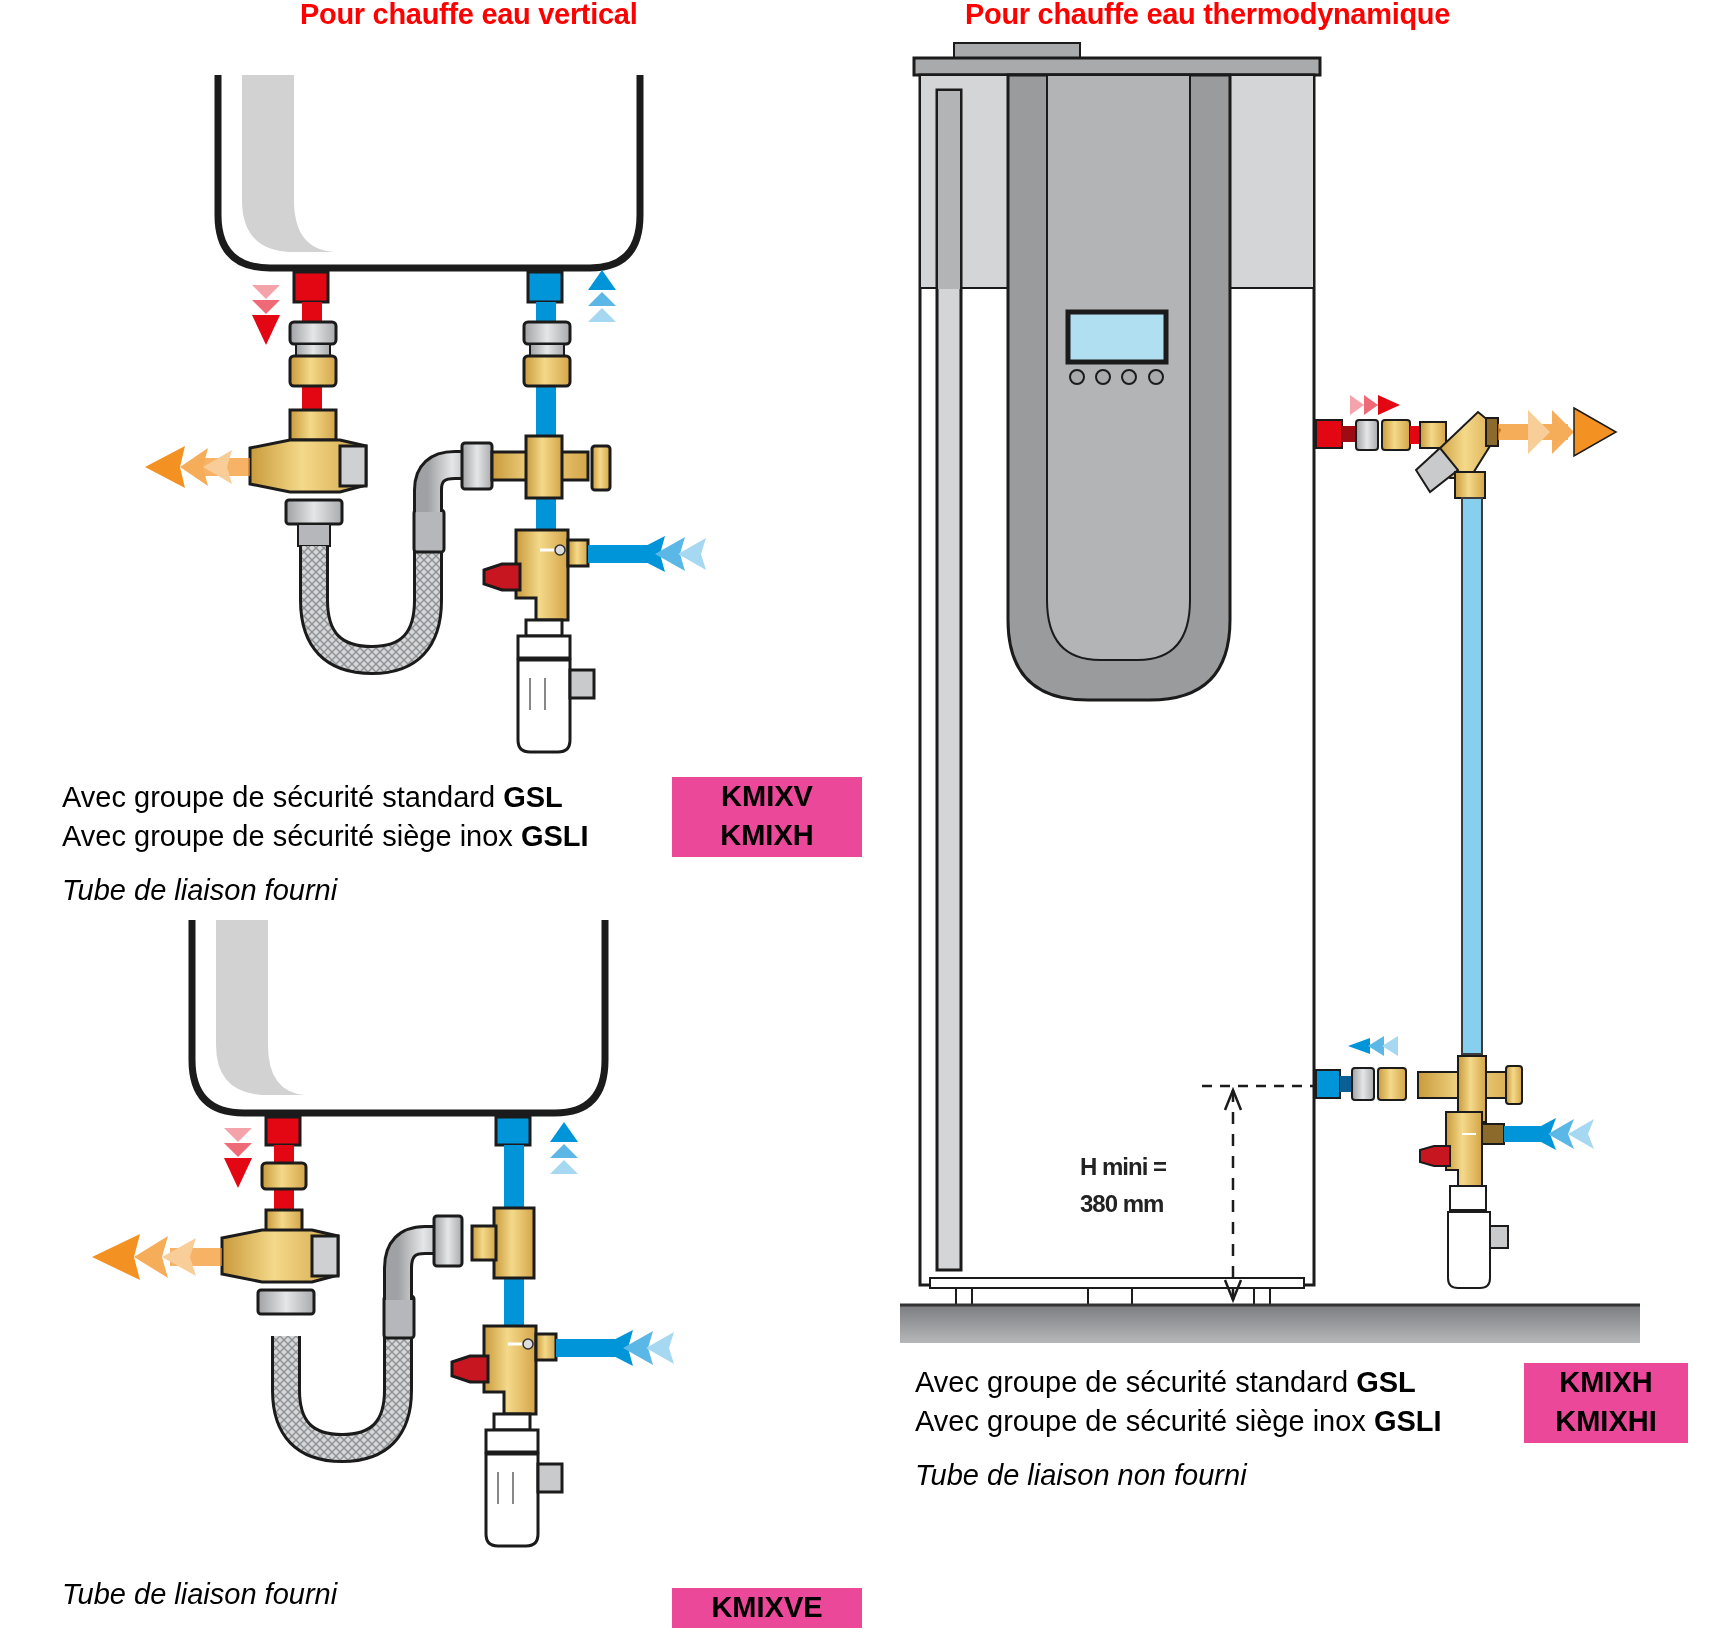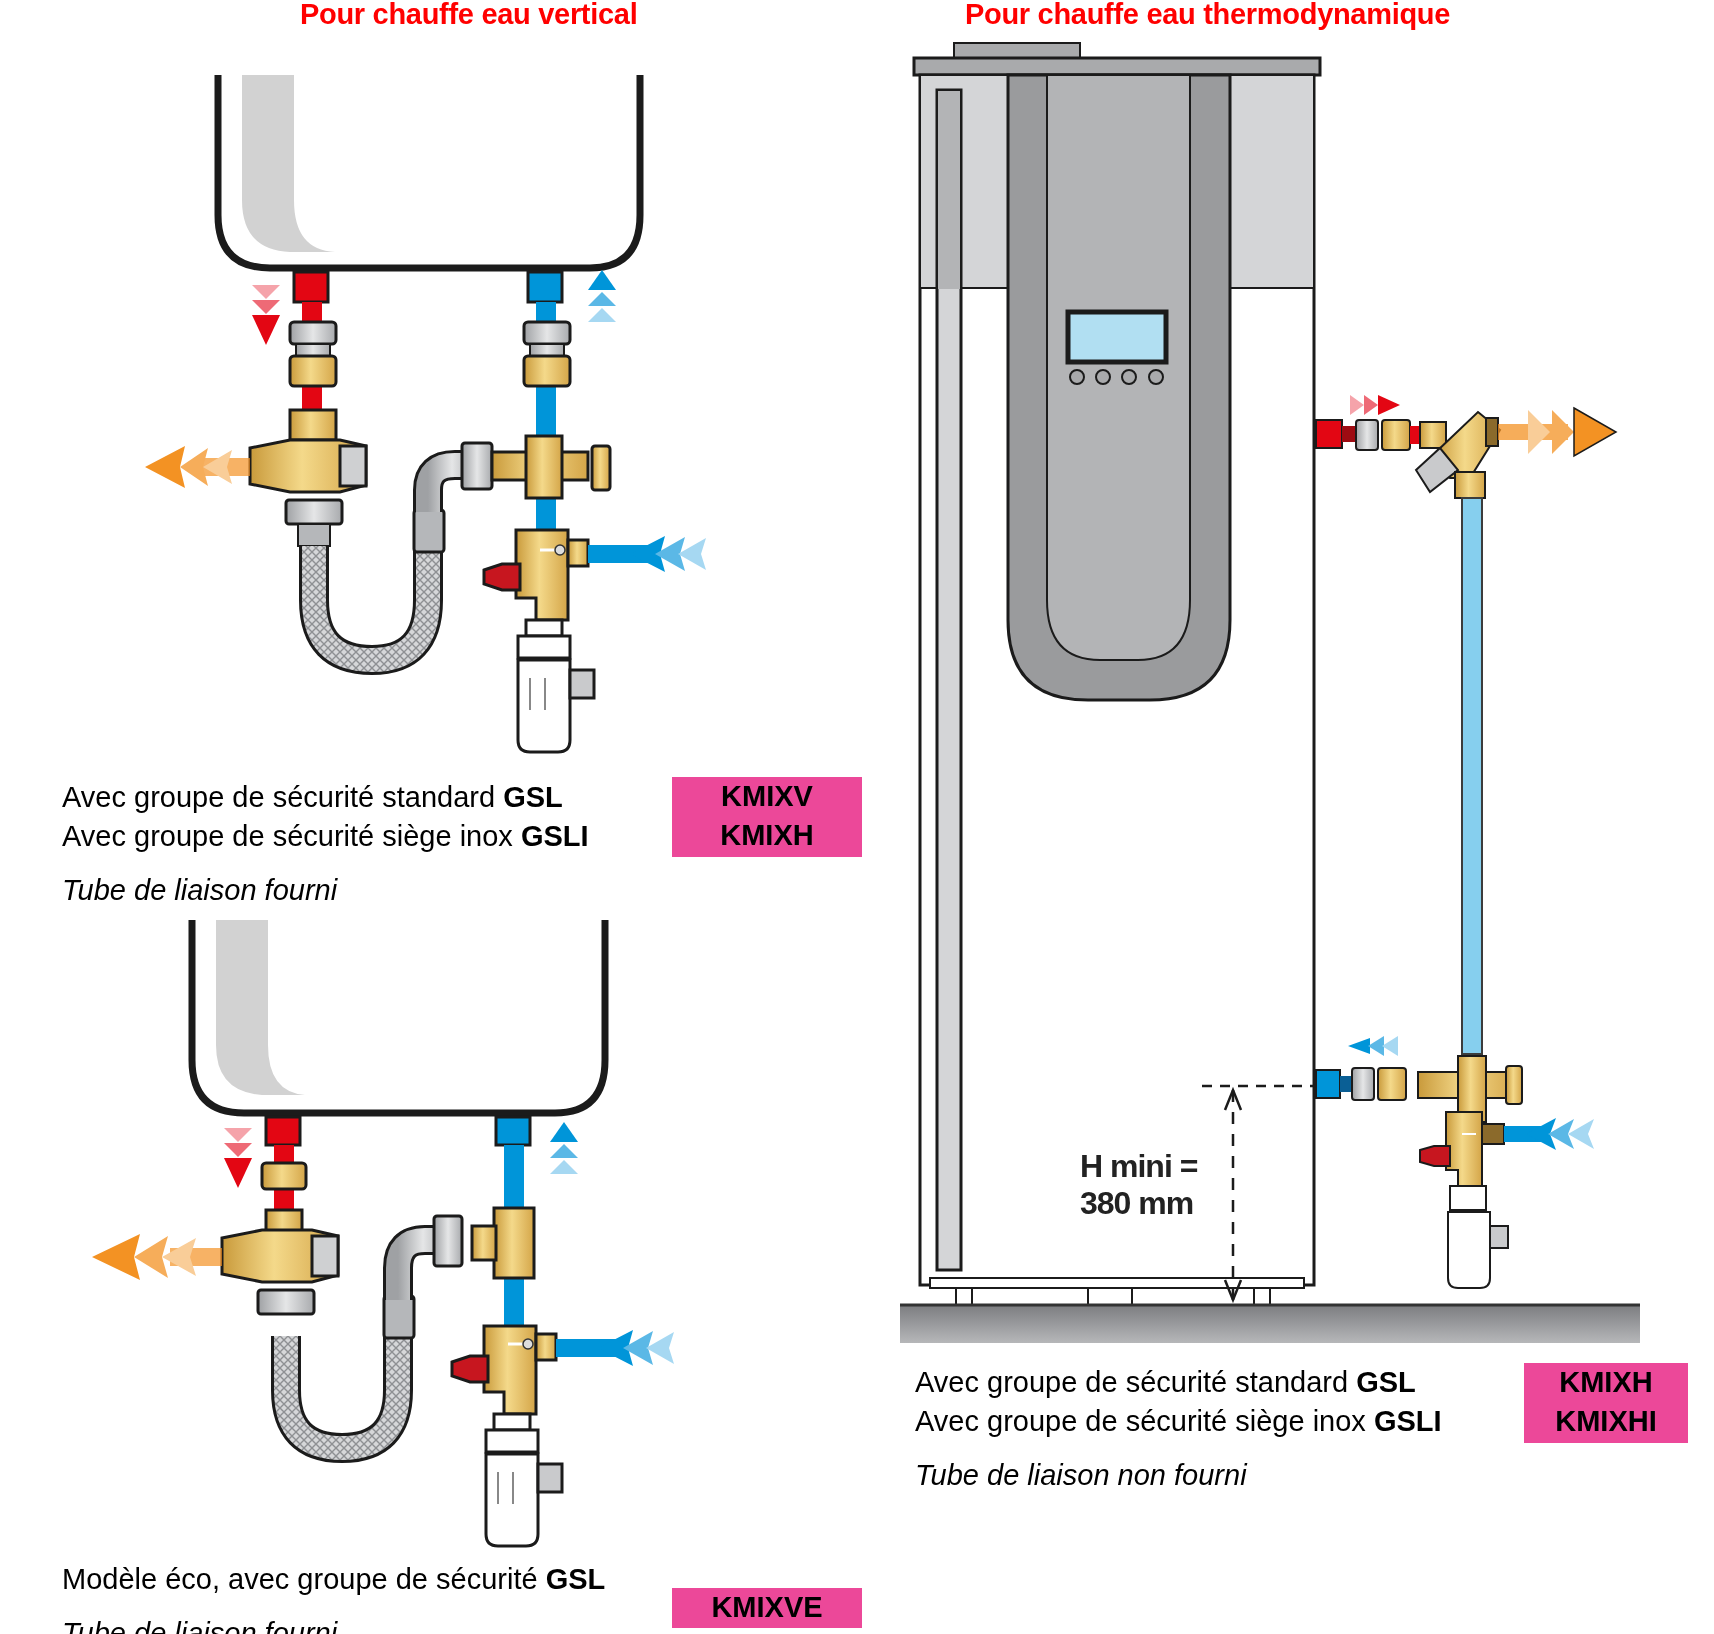--- a/index.html
+++ b/index.html
@@ -4,21 +4,21 @@
 <style>
   html, body { margin:0; padding:0; background:#ffffff; }
   body { width:1714px; height:1634px; position:relative; overflow:hidden;
          font-family:"Liberation Sans", sans-serif; color:#000; }
   .title { position:absolute; top:-2px; font-weight:bold; color:#ff0000; font-size:29px; letter-spacing:-0.3px; white-space:nowrap; }
   .caption { position:absolute; font-size:29px; line-height:39px; white-space:nowrap; }
   .caption b { font-weight:bold; }
   .caption .it { font-style:italic;margin-top:15px; }
   .ref { position:absolute; background:#ec4899; font-weight:bold; font-size:29px; line-height:39px; text-align:center; }
   svg { position:absolute; left:0; top:0; }
-  .hmini { position:absolute; font-weight:bold; font-size:32px; line-height:37px; color:#222; letter-spacing:-1px; white-space:nowrap;text-align:right; }
+  .hmini { position:absolute; font-weight:bold; font-size:24px; line-height:37px; color:#222; letter-spacing:-1px; white-space:nowrap;text-align:right; }
 </style>
 </head>
 <body>
 
 <div class="title" style="left:300px;">Pour chauffe eau vertical</div>
 <div class="title" style="left:965px;">Pour chauffe eau thermodynamique</div>
 
 <svg width="1714" height="1634" viewBox="0 0 1714 1634">
   <defs>
     <linearGradient id="brassG" x1="0" x2="1" y1="0" y2="0">
@@ -284,21 +284,20 @@
   <div><span>Avec groupe de sécurité standard </span><b>GSL</b></div>
   <div><span>Avec groupe de sécurité siège inox </span><b>GSLI</b></div>
   <div class="it">Tube de liaison fourni</div>
 </div>
 <div class="ref" style="left:672px; top:777px; width:190px; height:80px;">
   <div>KMIXV</div>
   <div>KMIXH</div>
 </div>
 
 <div class="caption" style="left:62px; top:1560px;">
-  <div><span>Modèle éco, avec groupe de sécurité </span><b>GSL</b></div>
   <div class="it">Tube de liaison fourni</div>
 </div>
 <div class="ref" style="left:672px; top:1560px; width:190px; height:40px;margin-top:28px;">
   <div>KMIXVE</div>
 </div>
 
 <div class="caption" style="left:915px; top:1363px;">
   <div><span>Avec groupe de sécurité standard </span><b>GSL</b></div>
   <div><span>Avec groupe de sécurité siège inox </span><b>GSLI</b></div>
   <div class="it">Tube de liaison non fourni</div>

